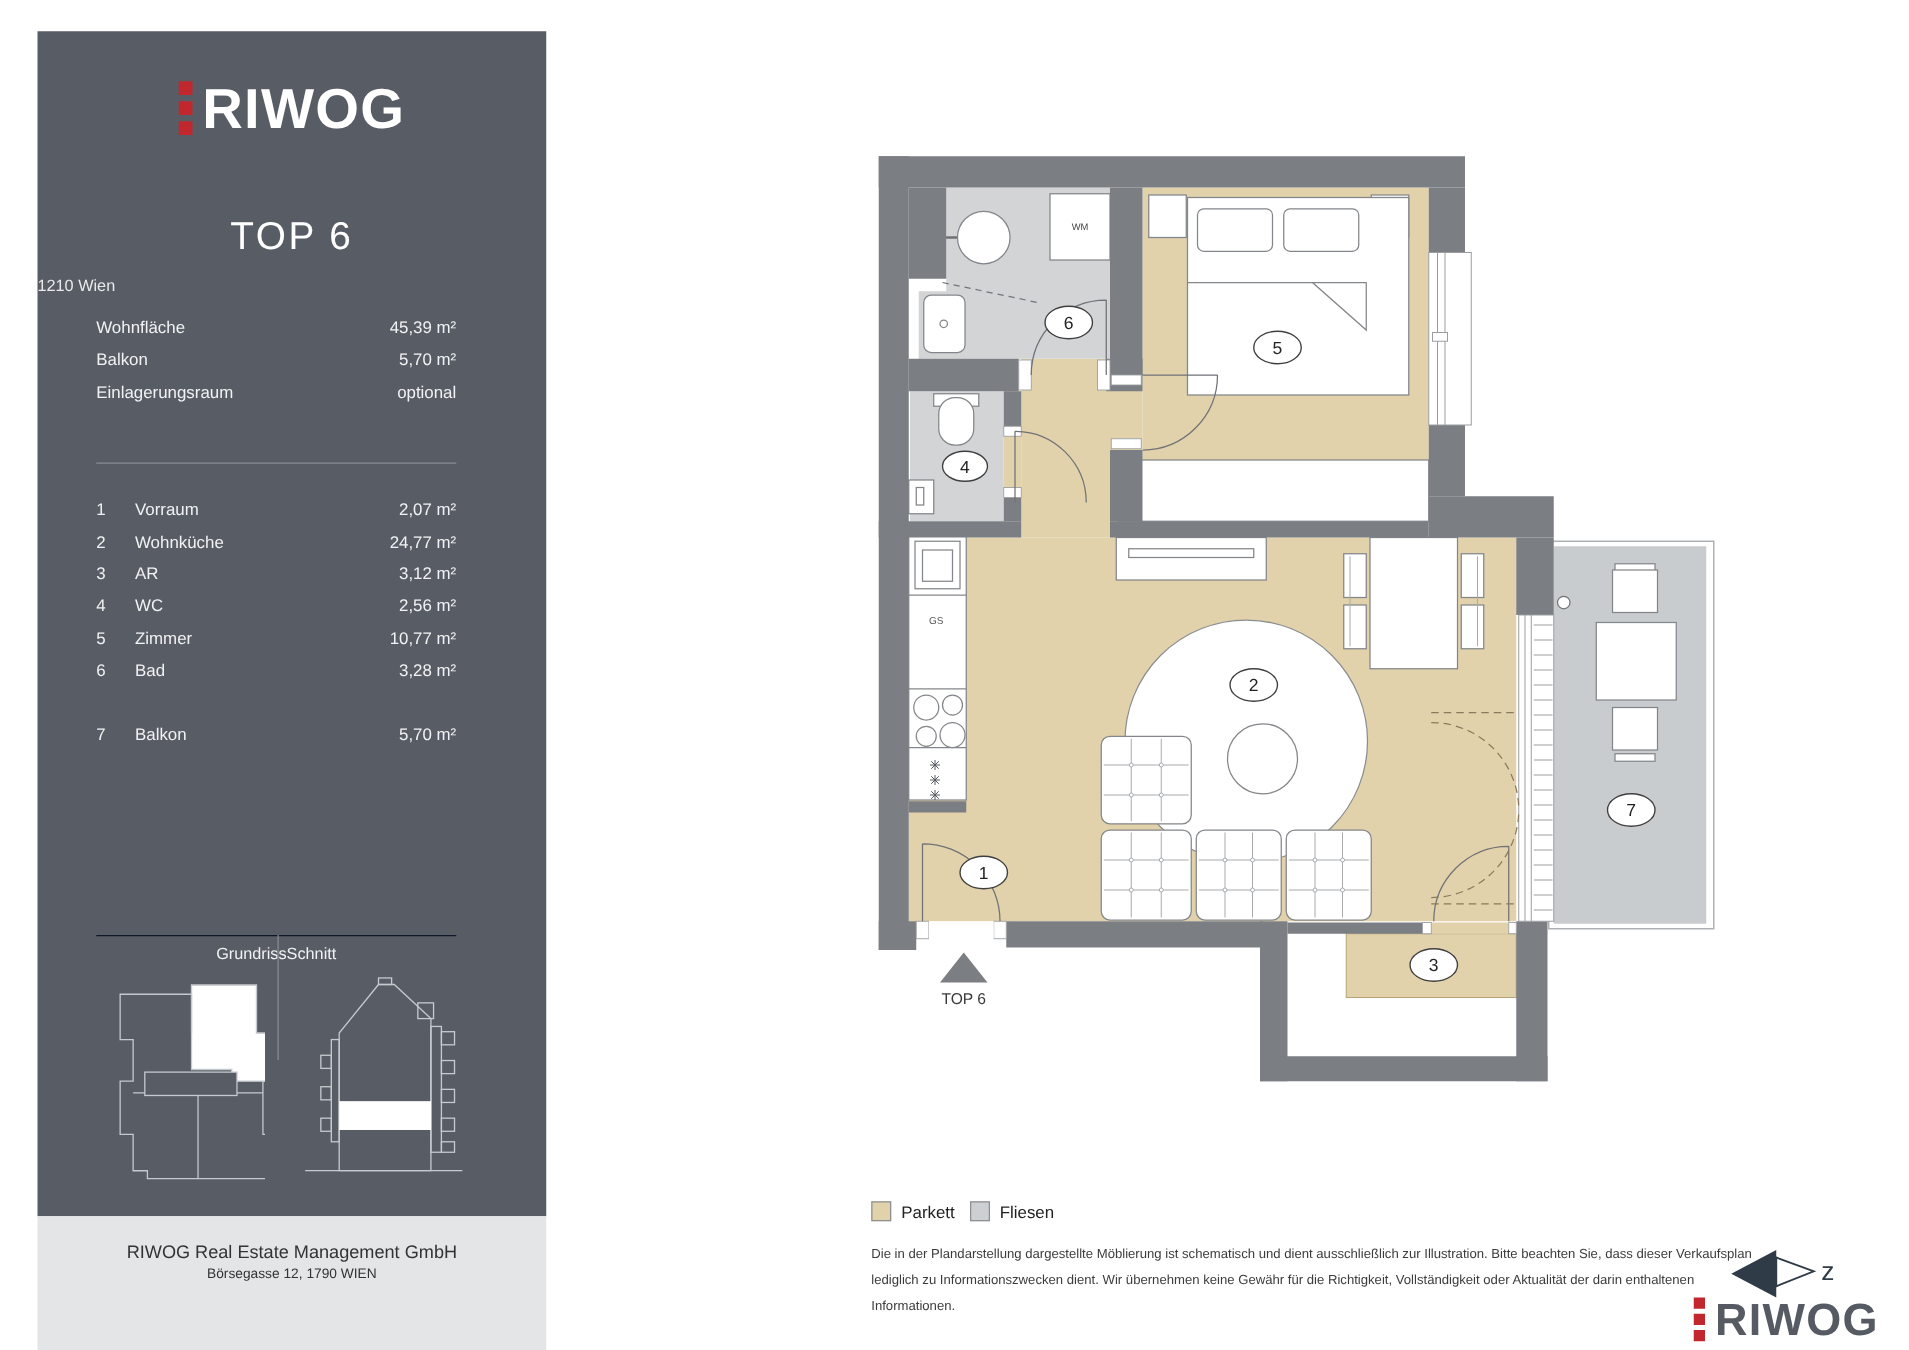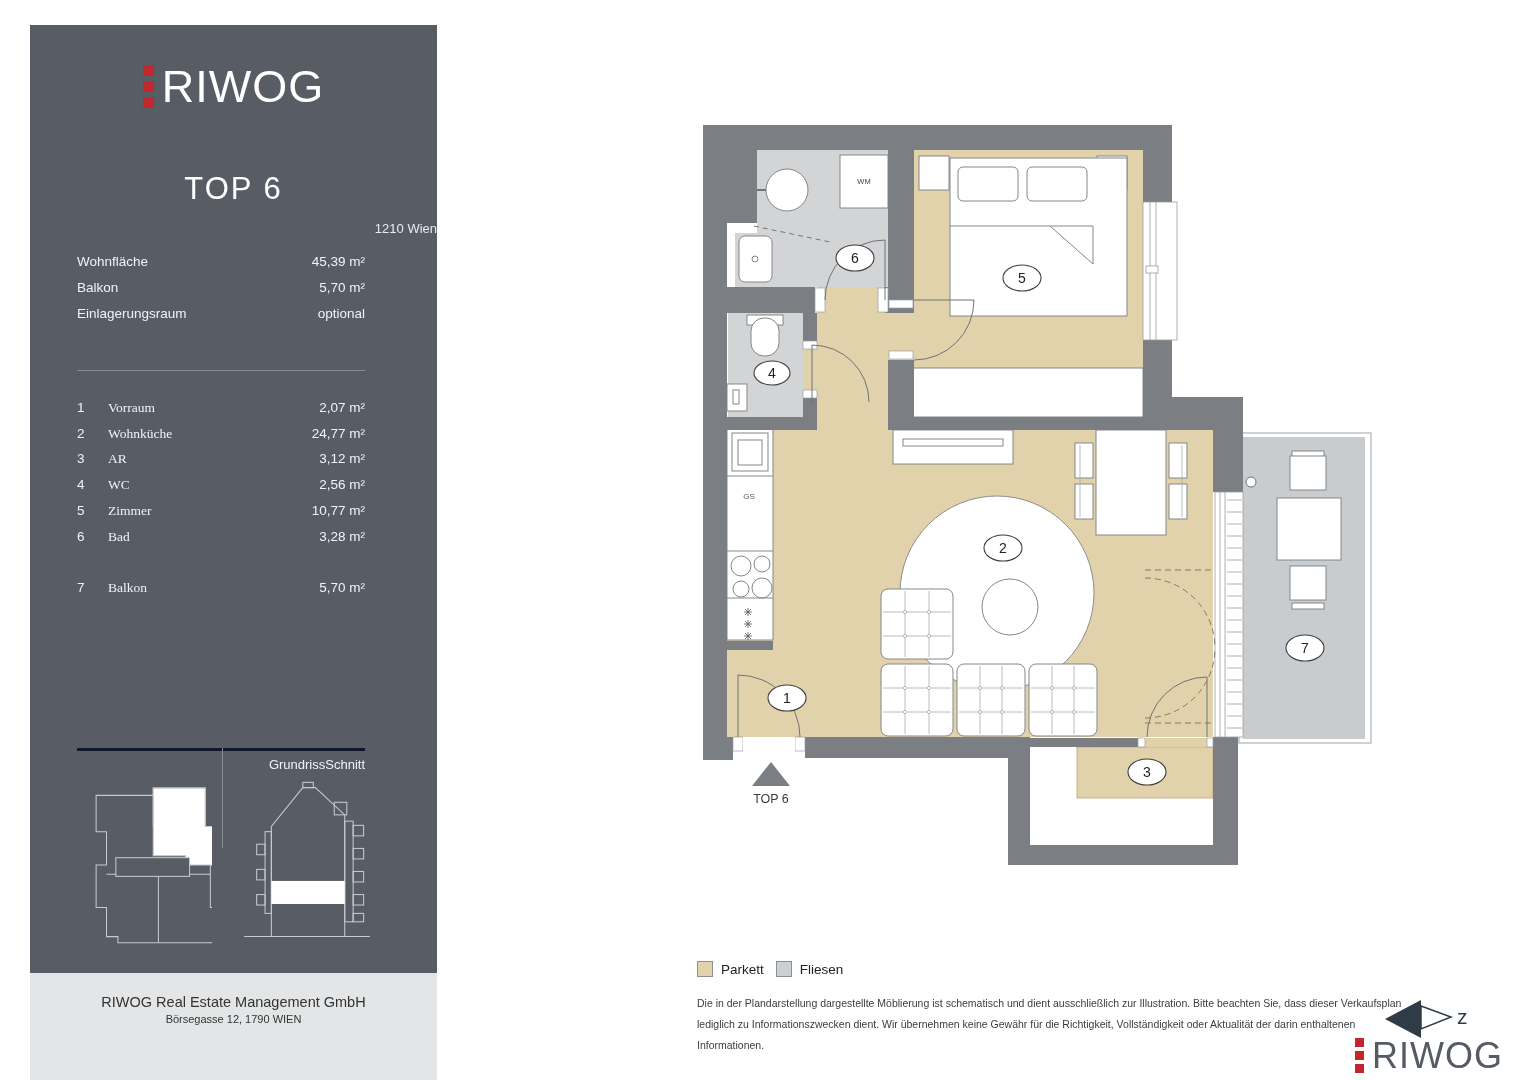--- a/index.html
+++ b/index.html
@@ -5,34 +5,34 @@
   html,body{margin:0;padding:0;background:#fff;}
   #page{position:relative;width:1527px;height:1080px;background:#ffffff;overflow:hidden;
         font-family:"Liberation Sans",sans-serif;}
 
   
   .sidebar{position:absolute;left:30px;top:25px;width:407px;height:948px;background:#585d65;color:#f1f2f3;}
   .brand{display:flex;align-items:center;justify-content:center;gap:8px;}
   .sidebar .brand{position:absolute;top:40px;left:0;right:0;}
   .dots{display:flex;flex-direction:column;gap:5px;}
   .dots span{width:11px;height:11px;background:#c1272d;display:block;}
-  .brand-text{font-size:45px;font-weight:normal;letter-spacing:1px;color:#ffffff;line-height:43px;}
+  .brand-text{font-size:45px;font-weight:bold;letter-spacing:1px;color:#ffffff;line-height:43px;}
   .unit-title{position:absolute;top:146px;left:0;right:0;text-align:center;font-size:31px;letter-spacing:2px;color:#ffffff;}
-  .location{position:absolute;top:196px;left:0;right:0;text-align:right;font-size:13px;color:#e9eaeb;}
+  .location{position:absolute;top:196px;left:0;right:0;text-align:left;font-size:13px;color:#e9eaeb;}
   .summary{position:absolute;top:224px;left:0;right:0;}
   .info-row{display:flex;justify-content:space-between;padding:0 72px 0 47px;line-height:26px;font-size:13.5px;align-items:center;}
   .divider{position:absolute;left:47px;right:72px;height:0;border-top:1px solid #878c93;}
   .div1{top:345px;}
   .rooms{position:absolute;top:370px;left:0;right:0;}
   .room-row{display:flex;padding:0 72px 0 47px;line-height:25.7px;font-size:13.5px;}
   .room-row .no{width:31px;}
-  .room-row .name{flex:1;font-family:Liberation Serif, serif;}
+  .room-row .name{flex:1;}
   .spacer-row{height:26px;}
-  .thumbs-header{position:absolute;top:723px;left:47px;right:72px;border-top:3px solid #0f172a;
-                 display:flex;justify-content:flex-end;font-size:13px;padding-top:6px;}
+  .thumbs-header{position:absolute;top:723px;left:47px;right:72px;border-top:1px solid #0f172a;
+                 display:flex;justify-content:center;font-size:13px;padding-top:6px;}
   .vline{position:absolute;left:192px;top:723px;width:1px;height:100px;background:#878c93;}
   .thumb{position:absolute;}
   .thumb.left{left:52px;top:760px;}
   .thumb.right{left:212px;top:752px;}
 
   
   .addr-footer{position:absolute;left:30px;top:973px;width:407px;height:109px;background:#e4e5e6;text-align:center;color:#333;}
   .addr-footer .company{padding-top:21px;font-size:14.5px;}
   .addr-footer .address{font-size:11px;margin-top:3px;}
 

